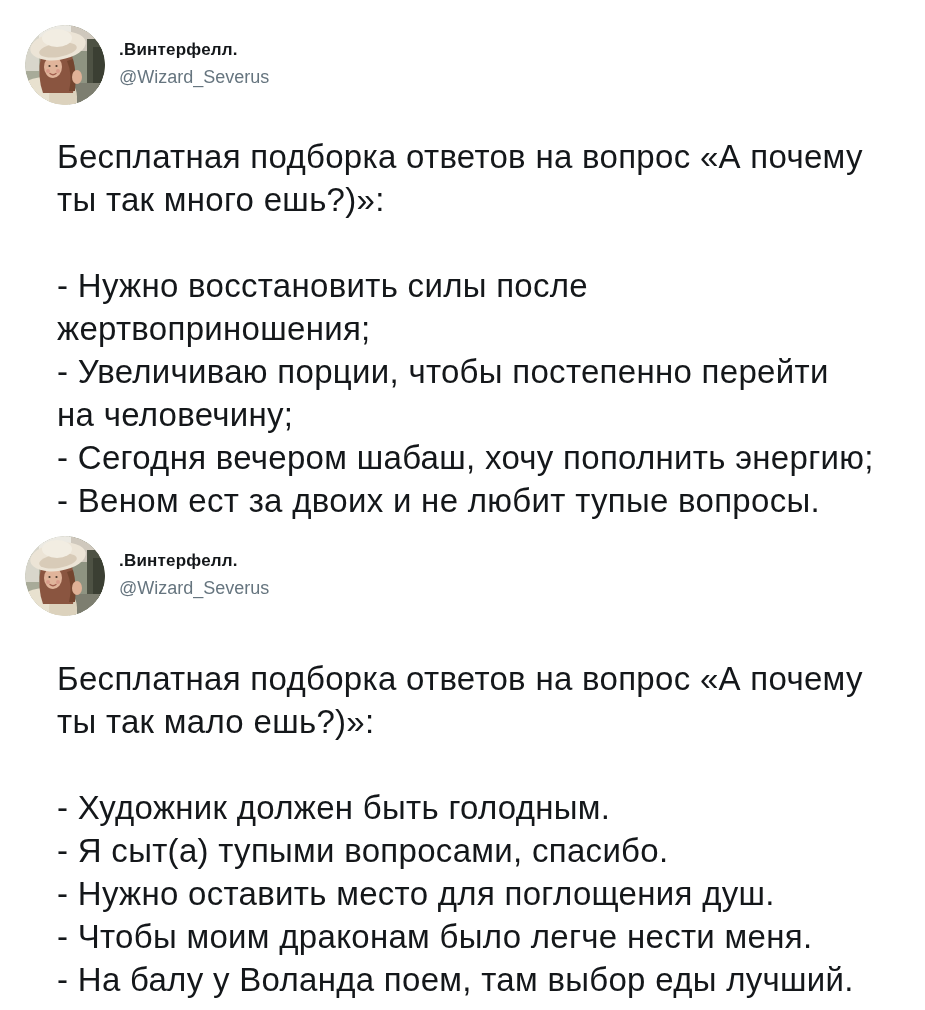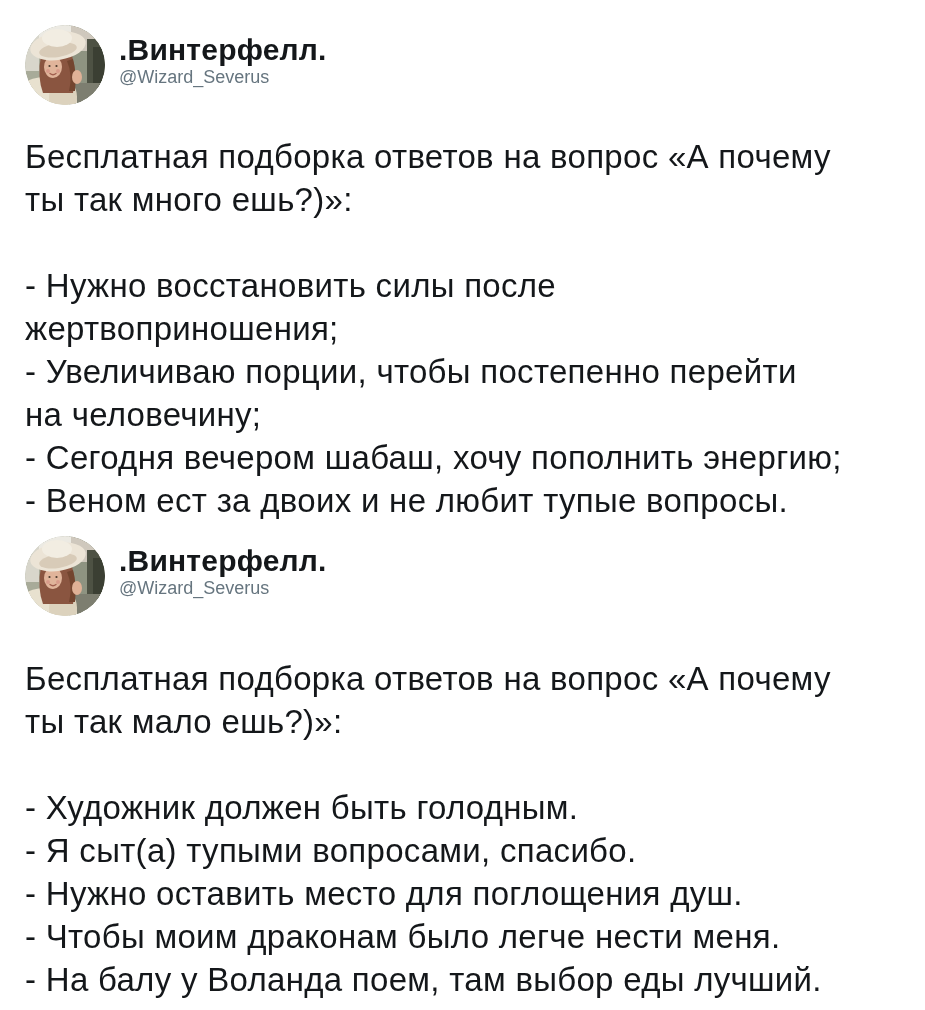--- a/index.html
+++ b/index.html
@@ -27,39 +27,40 @@
   .avatar{
     width:80px; height:80px;
     border-radius:50%;
     overflow:hidden;
     flex:none;
     cursor:pointer;
   }
   .avatar svg{ display:block; width:80px; height:80px; }
   .author-block{ padding-top:11px; }
   .author-name{
-    font-size:30px;
+    font-size:17px;
     font-weight:700;
     line-height:28px;
     letter-spacing:0.2px;
     color:var(--text);
     cursor:pointer;
   }
   .author-handle{
     font-size:18px;
     line-height:27px;
     color:var(--handle);
     cursor:pointer;
   }
   .tweet-body{
     font-size:33px;
     line-height:43px;
     letter-spacing:0.3px;
     white-space:pre-line;
     color:var(--text);
+    margin-left:32px;
   }
   #tweet-1 .tweet-header{ margin-bottom:30px; }
   #tweet-2{ margin-top:14px; }
   #tweet-2 .tweet-header{ margin-bottom:41px; }
 </style>
 </head>
 <body>
 
 <article class="tweet" id="tweet-1">
   <div class="tweet-header">

